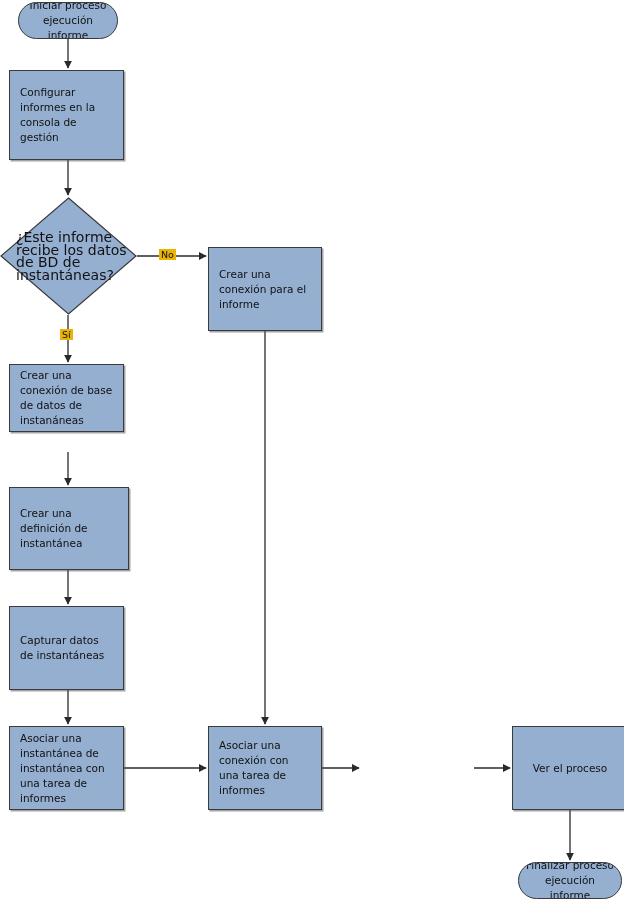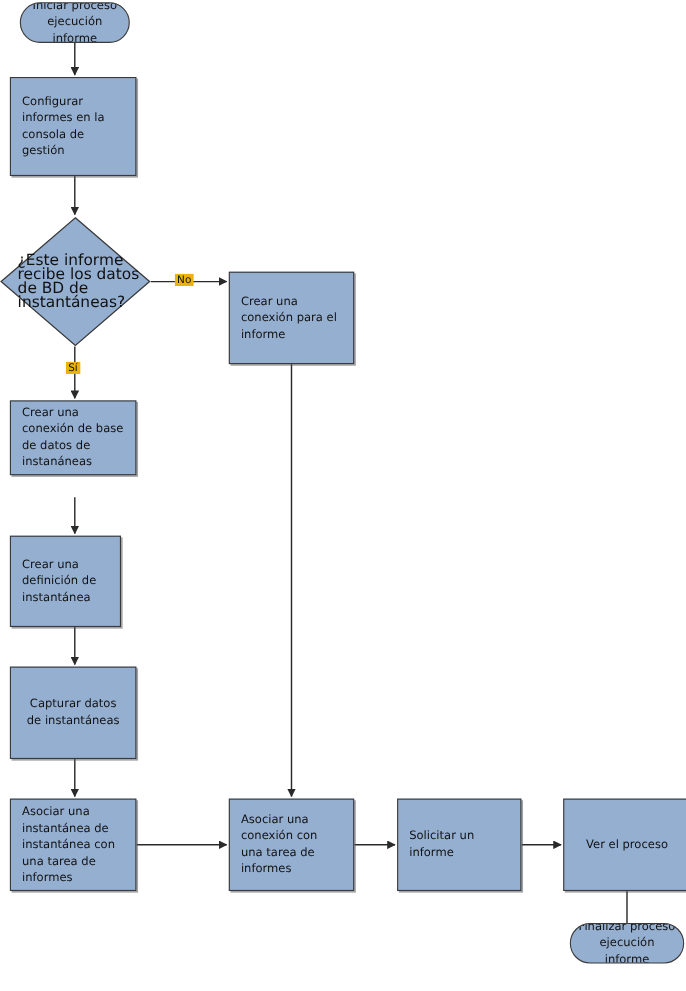--- a/index.html
+++ b/index.html
@@ -42,21 +42,21 @@
   
   .process {
     display: flex;
     align-items: center;
     justify-content: flex-start;
     padding: 0 10px;
     box-shadow: 1.5px 1.5px 0 rgba(90,90,90,0.55);
   }
   .process.center {
     justify-content: center;
-    text-align: center;
+    text-align: left;
   }
   
   .terminator {
     border-radius: 999px;
     display: flex;
     align-items: center;
     justify-content: center;
     text-align: center;
     padding: 0 6px;
   }
@@ -157,44 +157,41 @@
   </div>
 
   <div class="node process" style="left:208px; top:213px; width:114px; height:84px;margin-top:34px;">
     <span class="txt">Crear una conexión para el informe</span>
   </div>
 
   <div class="node process" style="left:9px; top:364px; width:115px; height:68px;">
     <span class="txt">Crear una conexión de base de datos de instanáneas</span>
   </div>
 
-  <div class="node process" style="left:9px; top:487px; width:101px; height:83px;">
+  <div class="node process" style="left:9px; top:487px; width:120px; height:83px;">
     <span class="txt">Crear una definición de instantánea</span>
   </div>
 
   <div class="node process center" style="left:9px; top:606px; width:115px; height:84px;">
     <span class="txt">Capturar datos de instantáneas</span>
   </div>
 
   <div class="node process" style="left:9px; top:726px; width:115px; height:84px;">
     <span class="txt">Asociar una instantánea de instantánea con una tarea de informes</span>
   </div>
 
   <div class="node process" style="left:208px; top:726px; width:114px; height:84px;">
     <span class="txt">Asociar una conexión con una tarea de informes</span>
   </div>
 
-  <div class="node process" style="left:361px; top:726px; width:113px; height:84px;">
-    <span class="txt">Solicitar un informe</span>
-  </div>
 
   <div class="node process center" style="left:512px; top:726px; width:116px; height:84px;">
     <span class="txt">Ver el proceso</span>
   </div>
 
-  <div class="node terminator" style="left:518px; top:839px; width:104px; height:37px;">
+  <div class="node terminator" style="left:518px; top:862px; width:104px; height:37px;">
     <span class="txt">Finalizar proceso ejecución informe</span>
   </div>
 
   <span class="edge-label" style="left:159px; top:249px;">No</span>
   <span class="edge-label" style="left:60px; top:329px;text-align:right;">Sí</span>
 
 </div>
 
 </body></html>

